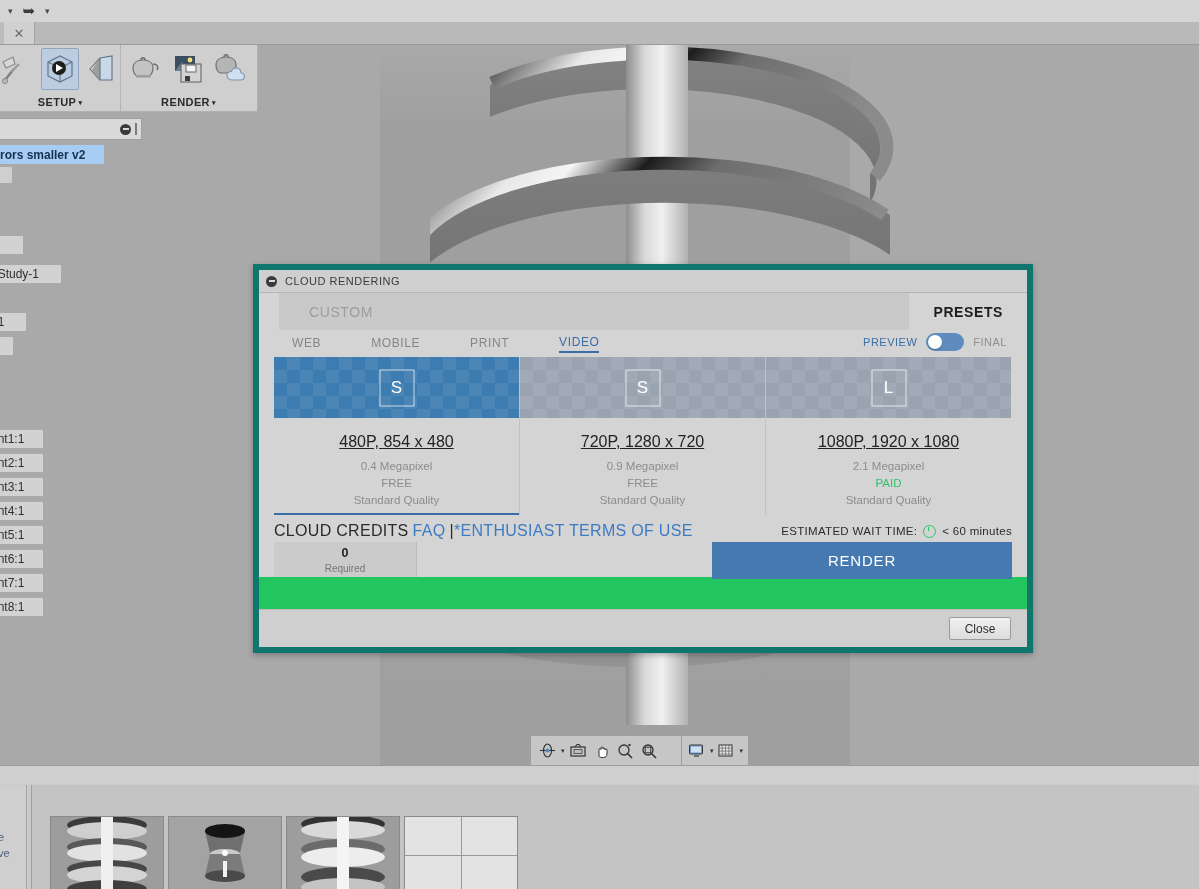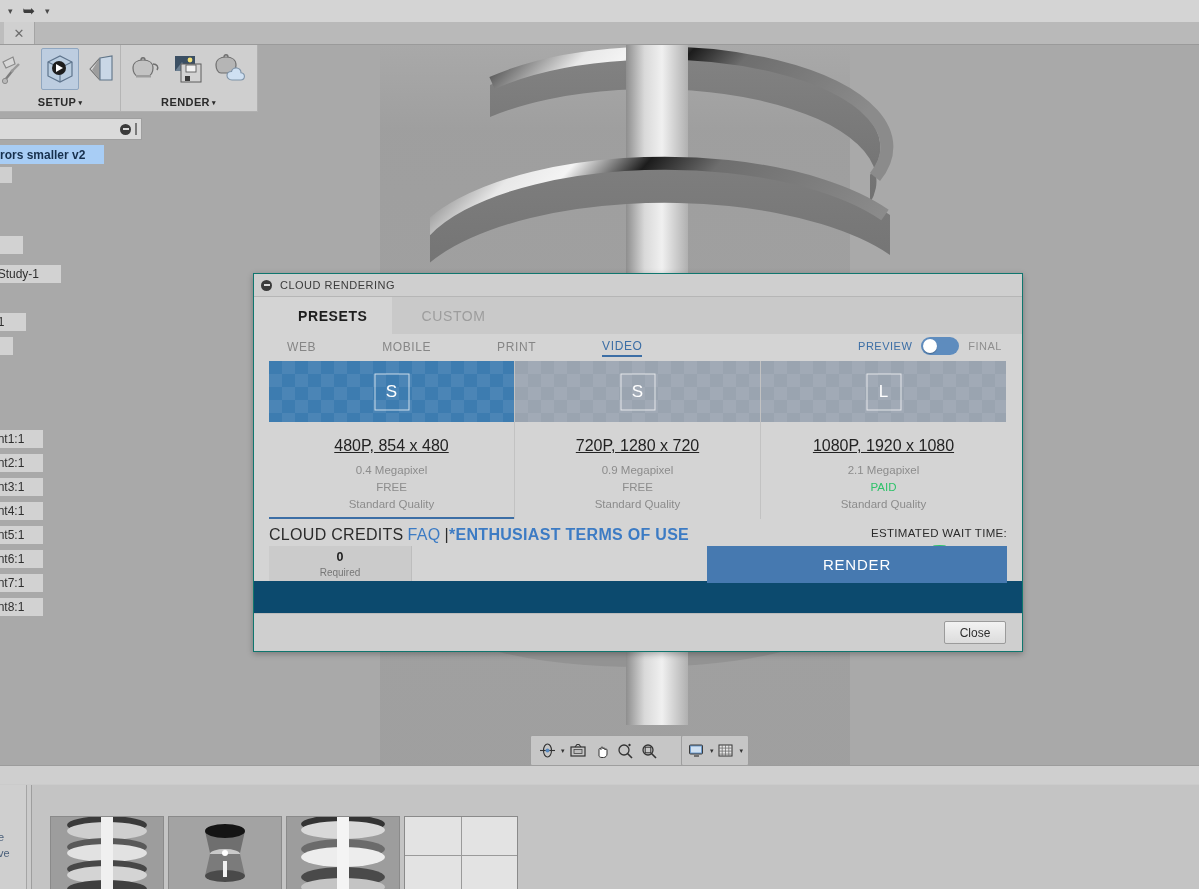--- a/index.html
+++ b/index.html
@@ -114,24 +114,23 @@
     position:absolute;top:31px;width:112px;height:76px;background:#9f9f9f;
     border:1px solid #8a8a8a;overflow:hidden;
   }
   .thumb.empty{background:#e3e3e3;}
   .thumb .quad-v{position:absolute;left:50%;top:0;width:1px;height:100%;background:#9a9a9a;}
   .thumb .quad-h{position:absolute;left:0;top:50%;width:100%;height:1px;background:#9a9a9a;}
 
   
   #dialog{
     position:absolute;left:253px;top:264px;width:768px;height:377px;
-    background:#0c4a6e;border:1px solid #0f766e;
+    background:#22c55e;border:6px solid #0f766e;
     box-shadow:0 2px 6px rgba(0,0,0,.28);
     z-index:10;
-    margin-top:9px;
   }
   #dlg-title{
     height:22px;background:#cfcfcf;border-bottom:1px solid #b6b6b6;
     display:flex;align-items:center;padding-left:7px;gap:8px;
   }
   #dlg-title .t{font-size:11px;color:#3b3b3b;letter-spacing:.5px;}
 
   #dlg-tabs{
     position:relative;height:37px;background:#d4d4d4;padding-left:20px;
     display:flex;align-items:stretch;
@@ -141,21 +140,20 @@
     font-size:14px;letter-spacing:.6px;padding:0 24px;
   }
   .dtab.active{color:#1d1d1d;font-weight:bold;background:#d4d4d4;}
   .dtab.inactive{color:#9d9d9d;background:#c9c9c9;flex:1;justify-content:flex-start;padding-left:30px;}
 
   #dlg-body{background:#d4d4d4;padding:0 15px;}
 
   #subtabs{
     height:27px;display:flex;align-items:center;position:relative;
     padding-left:18px;
-    gap:16px;
   }
   .subtab{font-size:12px;color:#868686;letter-spacing:.6px;margin-right:50px;padding-bottom:2px;}
   .subtab.active{color:#3c6ea5;border-bottom:2px solid #3c6ea5;}
   #toggle-wrap{position:absolute;right:5px;top:3px;display:flex;align-items:center;gap:9px;}
   .tg-label{font-size:11px;letter-spacing:.5px;}
   .tg-label.on{color:#3c6ea5;}
   .tg-label.off{color:#8f8f8f;}
   #toggle{
     width:38px;height:18px;border-radius:9px;background:#5e8cbe;position:relative;
   }
@@ -200,21 +198,21 @@
   .card .selbar{
     position:absolute;left:0;bottom:0;width:100%;height:2px;background:#3c6ea5;display:none;
   }
   .card.selected .selbar{display:block;}
 
   #credrow{position:relative;height:54px;margin-top:8px;}
   #credlabels{display:flex;align-items:center;font-size:16px;color:#2b2b2b;letter-spacing:.3px;height:16px;}
   #credlabels .lnk{color:#3c7bc4;margin-left:4px;}
   #wait{
     position:absolute;right:0;top:0;display:flex;align-items:center;gap:6px;
-    font-size:11.5px;color:#2b2b2b;letter-spacing:.3px;height:16px;flex-direction:column;
+    font-size:11.5px;color:#2b2b2b;letter-spacing:.3px;height:16px;
   }
   .clock{
     width:11px;height:11px;border:1.4px solid #2fc26a;border-radius:50%;position:relative;
   }
   .clock::after{content:"";position:absolute;left:4px;top:1.5px;width:1.2px;height:4px;background:#2fc26a;}
   #credboxes{position:absolute;left:0;top:19px;display:flex;}
   .credbox{
     width:142px;height:35px;background:#cbcbcb;border-right:1px solid #bdbdbd;
     display:flex;flex-direction:column;align-items:center;justify-content:center;gap:3px;
   }
@@ -493,22 +491,22 @@
 </div>
 
 <div id="dialog">
 
   <div id="dlg-title">
     <div class="minus-circle"></div>
     <span class="t">CLOUD RENDERING</span>
   </div>
 
   <div id="dlg-tabs">
+    <div class="dtab inactive">CUSTOM</div>
     <div class="dtab active">PRESETS</div>
-    <div class="dtab inactive">CUSTOM</div>
   </div>
 
   <div id="dlg-body">
 
     <div id="subtabs">
       <span class="subtab">WEB</span>
       <span class="subtab">MOBILE</span>
       <span class="subtab">PRINT</span>
       <span class="subtab active">VIDEO</span>
 
@@ -562,21 +560,21 @@
 
       </div>
 
     </div>
 
     <div id="credrow">
       <div id="credlabels">
         <span>CLOUD CREDITS</span>
         <span class="lnk">FAQ</span>
         <span style="margin-left:4px;color:#2b2b2b;">|</span>
-        <span class="lnk" style="margin-left:0;font-weight:bold;">*ENTHUSIAST TERMS OF USE</span>
+        <span class="lnk" style="margin-left:0;">*ENTHUSIAST TERMS OF USE</span>
       </div>
 
       <div id="wait">
         <span>ESTIMATED WAIT TIME:</span>
         <span class="clock"></span>
         <span>&lt; 60 minutes</span>
       </div>
 
       <div id="credboxes">
         <div class="credbox">

